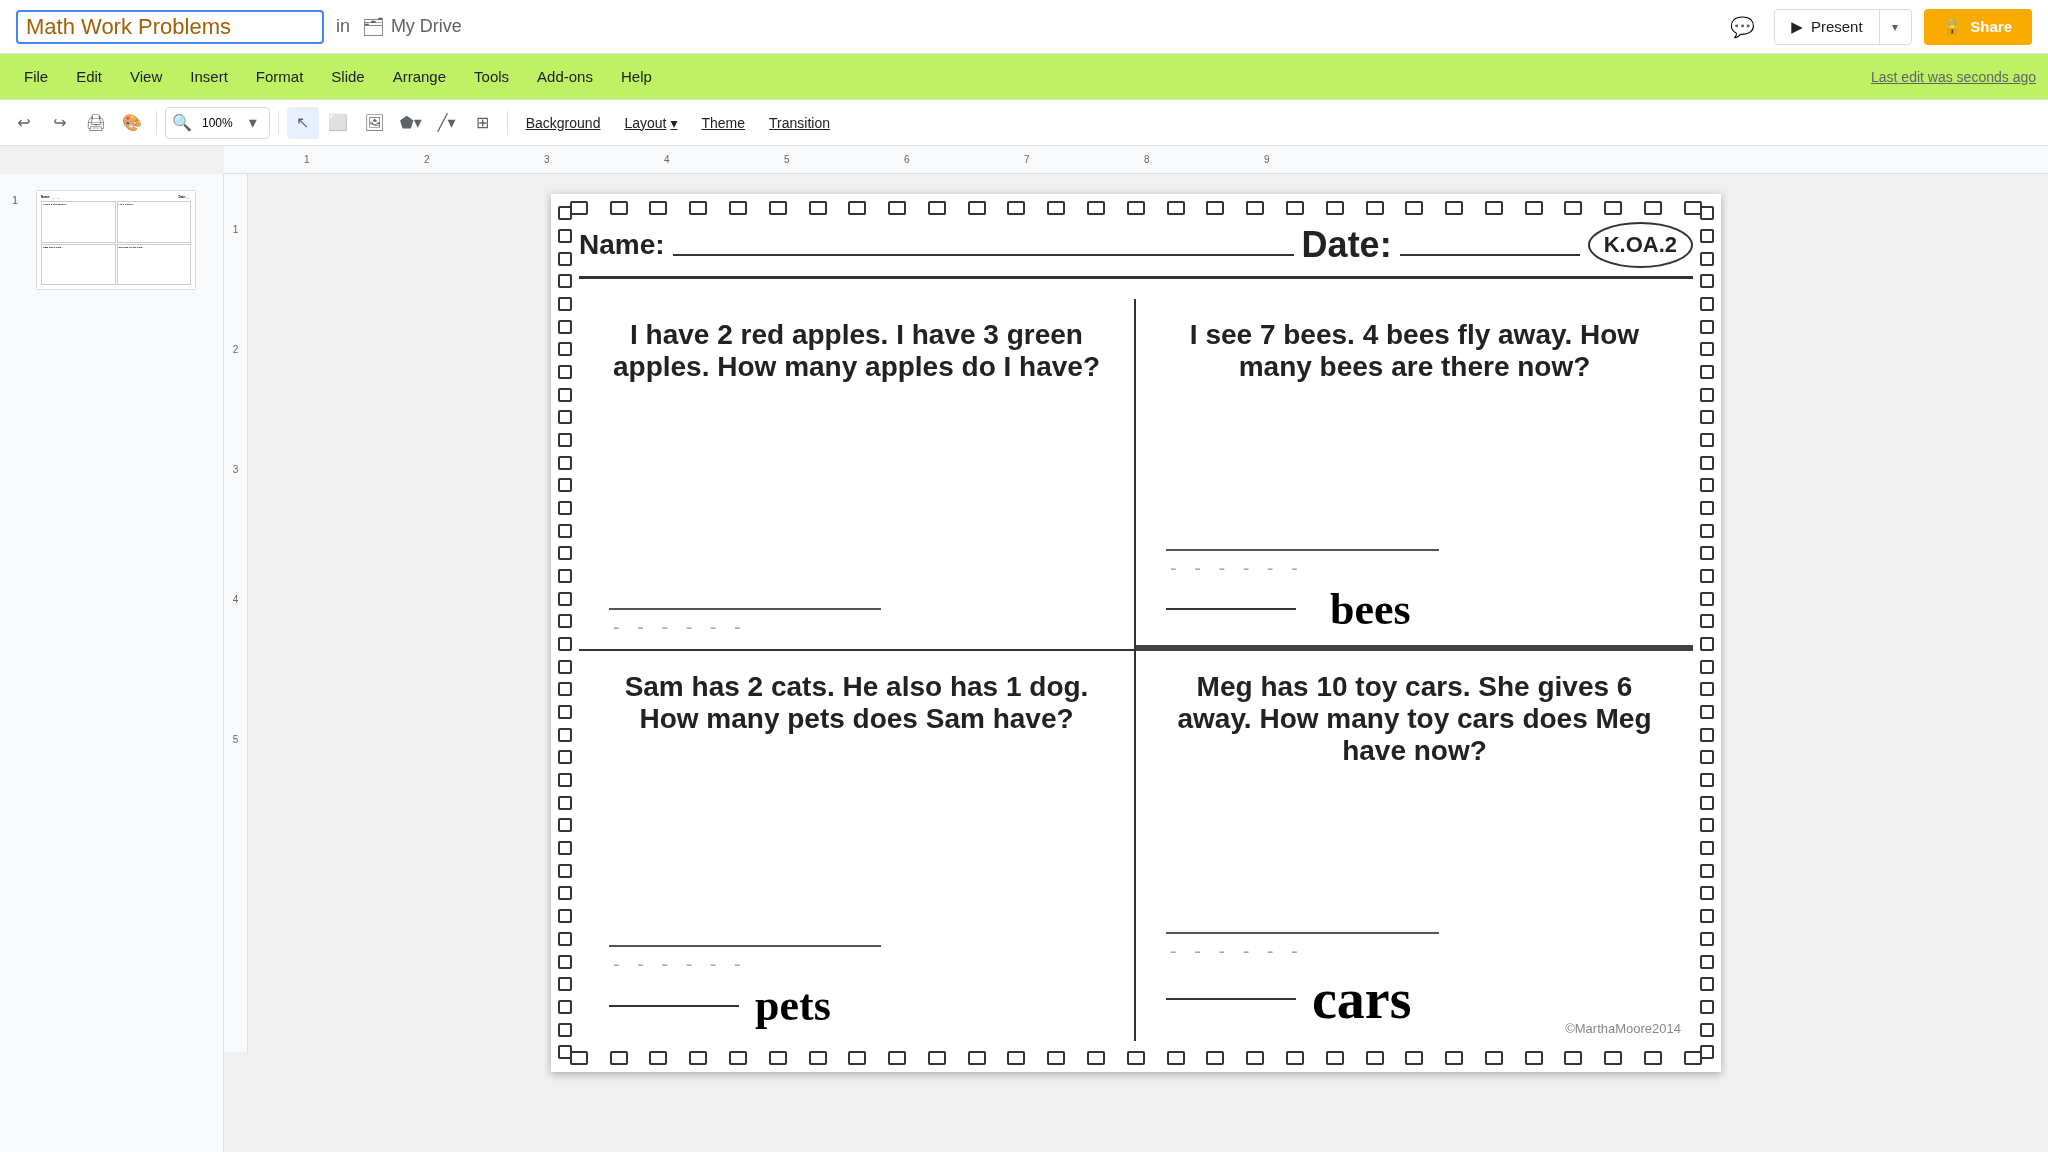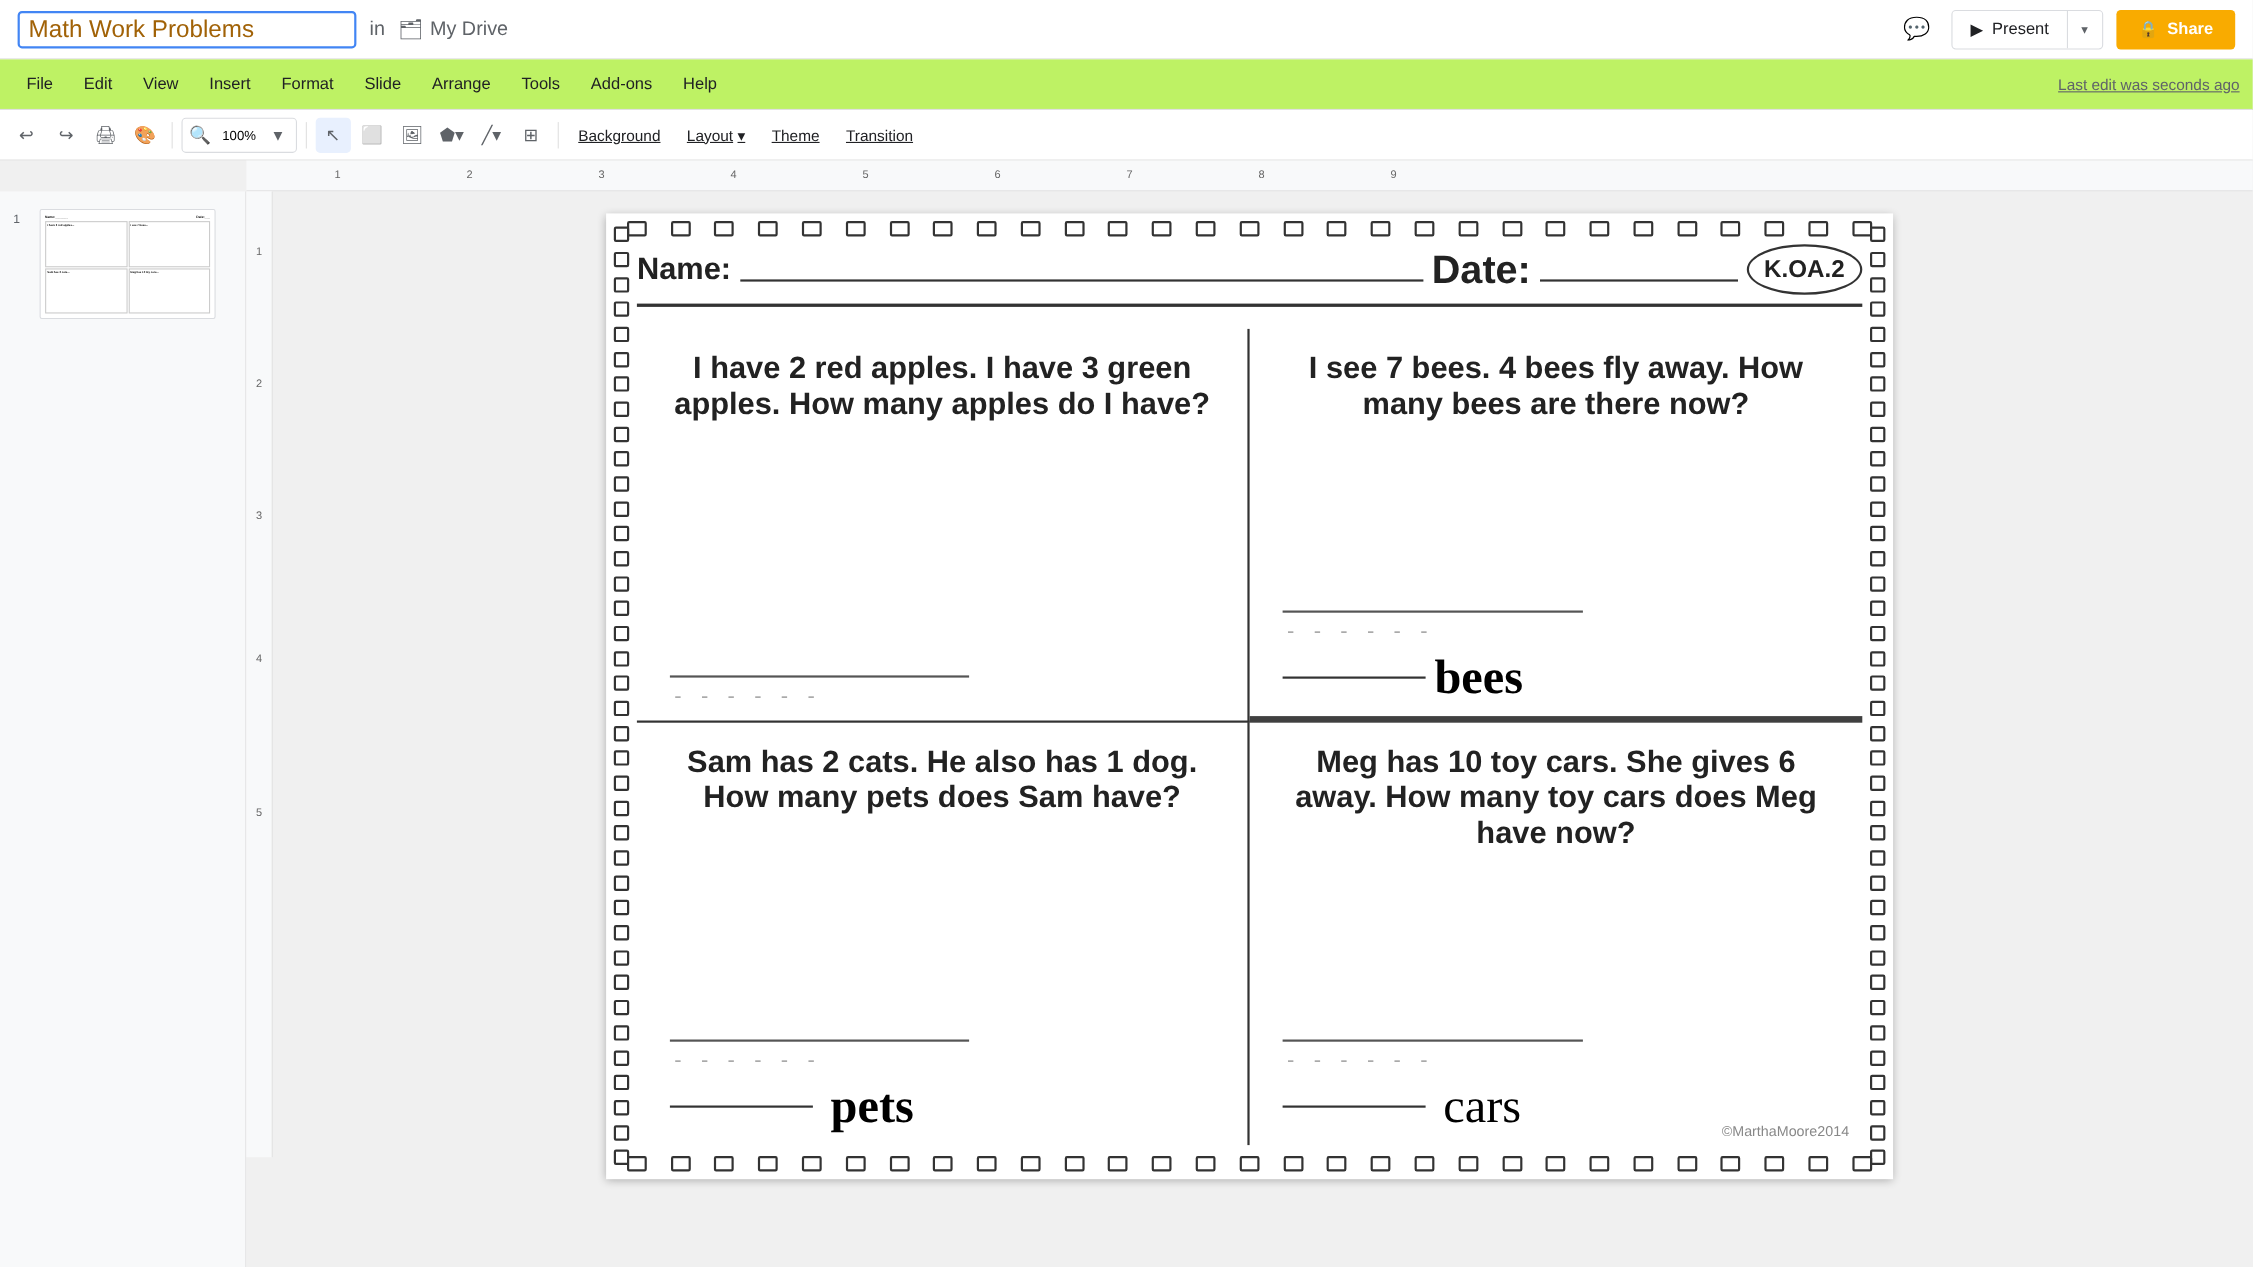--- a/index.html
+++ b/index.html
@@ -520,21 +520,21 @@
               </div>
             </div>
           </div>
 
           <div class="problem-cell" style="border-bottom:6px solid #404040;">
             <div class="problem-text">I see 7 bees. 4 bees fly away. How many bees are there now?</div>
             <div class="answer-area">
               <div style="display:flex;flex-direction:column;align-items:flex-start;gap:4px;">
                 <div style="width:55%;border-bottom:2px solid #555;height:2px;margin-bottom:2px;"></div>
                 <div style="font-size:20px;color:#aaa;letter-spacing:6px;padding-left:4px;">- - - - - -</div>
-                <div style="display:flex;align-items:center;gap:8px;">
+                <div style="display:flex;align-items:center;gap:34px;">
                   <div style="width:130px;border-bottom:2px solid #333;height:2px;"></div>
                   <span style="font-size:44px;font-weight:900;font-family:'Comic Sans MS',cursive;">bees</span>
                 </div>
               </div>
             </div>
           </div>
 
           <div class="problem-cell" style="border-right:2px solid #333;">
             <div class="problem-text">Sam has 2 cats. He also has 1 dog. How many pets does Sam have?</div>
             <div class="answer-area">
@@ -550,21 +550,21 @@
           </div>
 
           <div class="problem-cell">
             <div class="problem-text">Meg has 10 toy cars. She gives 6 away. How many toy cars does Meg have now?</div>
             <div class="answer-area">
               <div style="display:flex;flex-direction:column;align-items:flex-start;gap:4px;">
                 <div style="width:55%;border-bottom:2px solid #555;height:2px;margin-bottom:2px;"></div>
                 <div style="font-size:20px;color:#aaa;letter-spacing:6px;padding-left:4px;">- - - - - -</div>
                 <div style="display:flex;align-items:center;gap:16px;">
                   <div style="width:130px;border-bottom:2px solid #333;height:2px;"></div>
-                  <span style="font-size:44px;font-weight:400;font-family:'Comic Sans MS',cursive;">cars</span>
+                  <span style="font-size:56px;font-weight:700;font-family:'Comic Sans MS',cursive;">cars</span>
                 </div>
               </div>
             </div>
           </div>
 
         </div>
 
         <div class="copyright">©MarthaMoore2014</div>
       </div>
 

